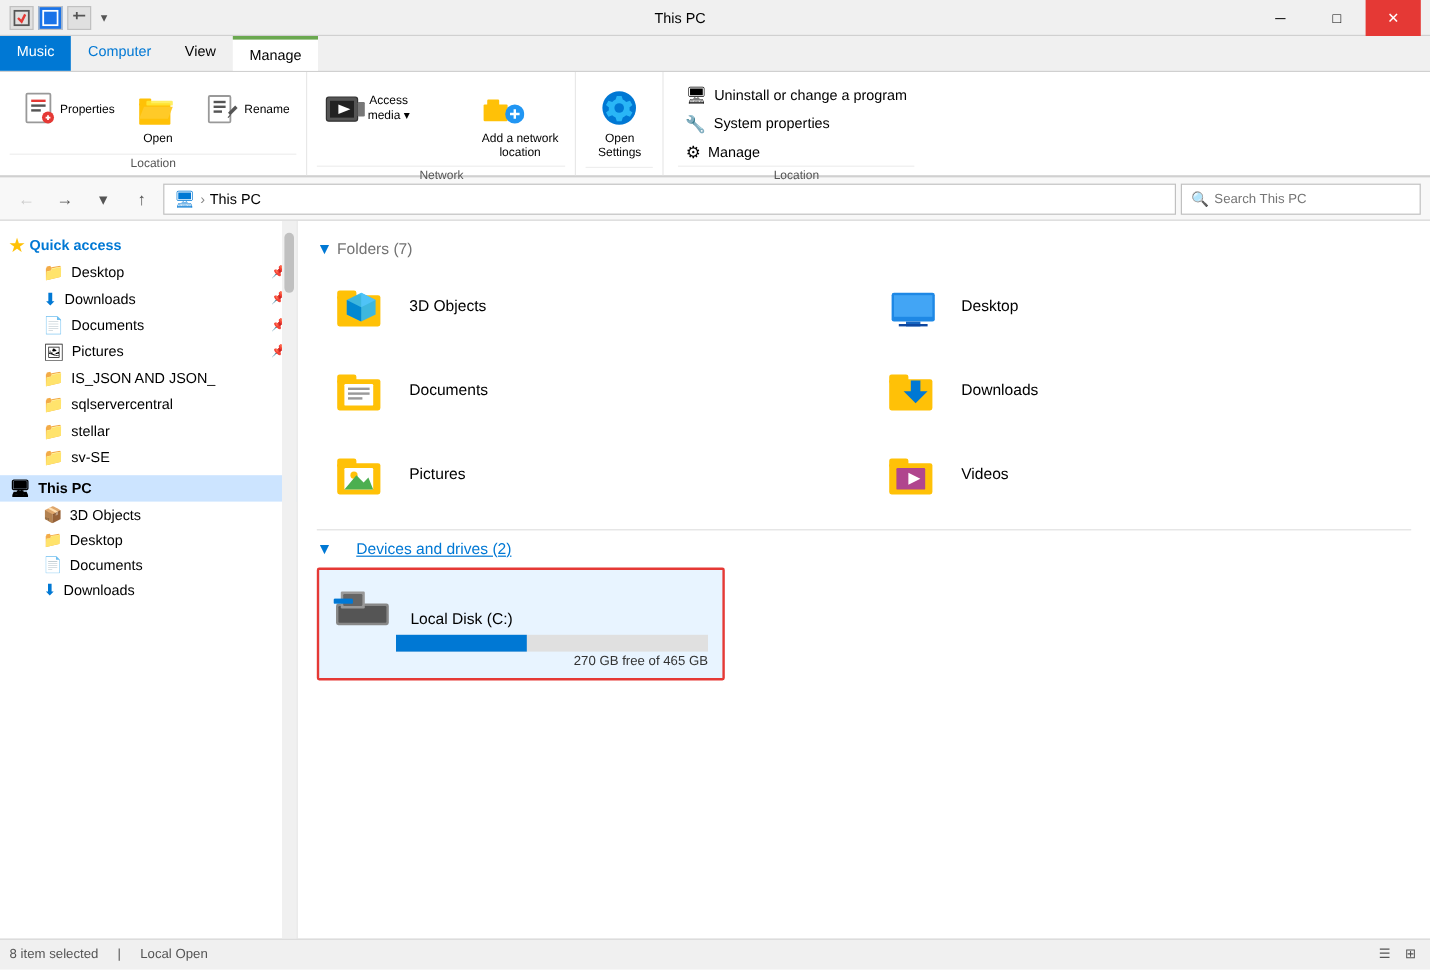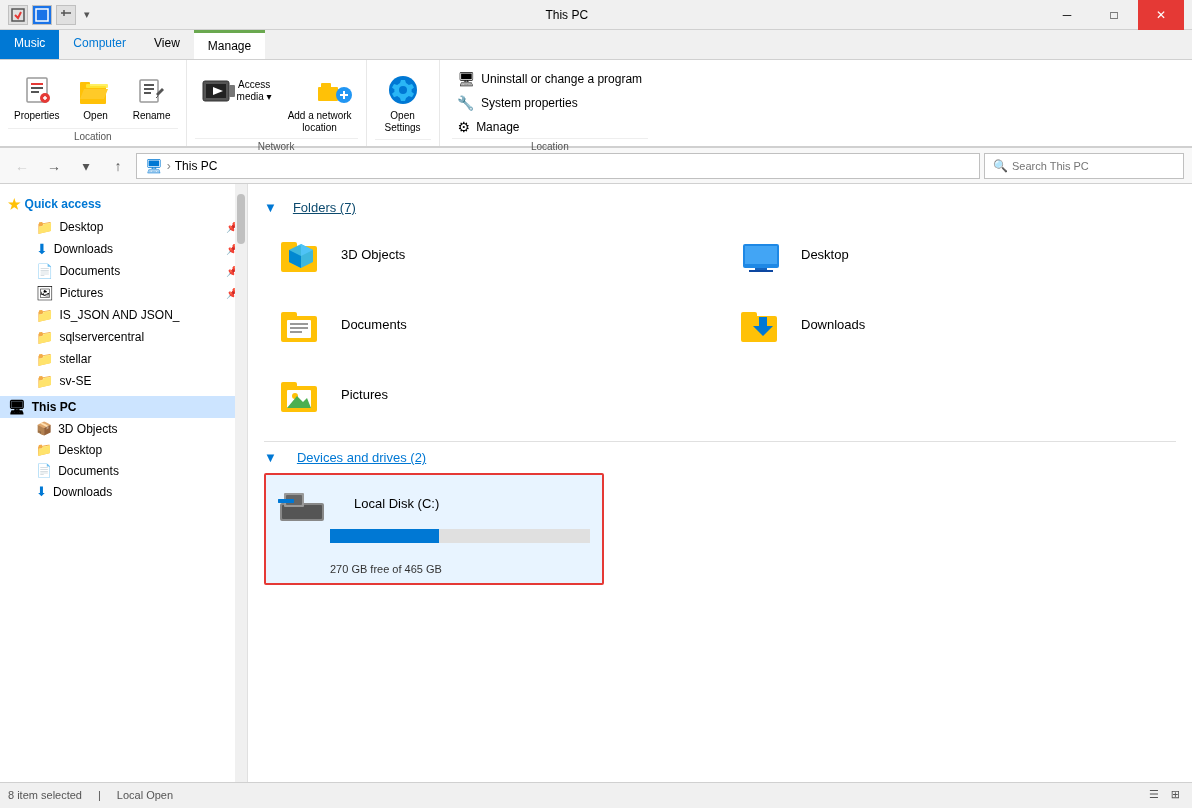--- a/index.html
+++ b/index.html
@@ -37,25 +37,25 @@
     
     .status-bar { height: 24px; background: #f0f0f0; border-top: 1px solid #d0d0d0; display: flex; align-items: center; padding: 0 8px; font-size: 11px; color: #555; gap: 16px; }
 
     
     .section-header { display: flex; align-items: center; gap: 4px; font-size: 13px; color: #0078d4; margin: 8px 0; cursor: pointer; }
     .folder-grid { display: grid; grid-template-columns: repeat(2, 1fr); gap: 8px; margin-bottom: 16px; }
     .folder-item { display: flex; align-items: center; gap: 12px; padding: 8px 12px; cursor: pointer; border: 1px solid transparent; border-radius: 2px; }
 
     
     .drive-item { display: flex; flex-direction: column; padding: 8px 12px; cursor: pointer; border: 2px solid #e53935; border-radius: 2px; background: #e8f4ff; width: 340px; }
-    .drive-item-top { display: flex; align-items: center; gap: 28px; }
+    .drive-item-top { display: flex; align-items: flex-end; gap: 16px; }
     .drive-bar-container { margin-top: 6px; margin-left: 52px; }
     .drive-bar-bg { width: 260px; height: 14px; background: #e0e0e0; }
     .drive-bar-fill { height: 100%; background: #0078d4; }
-    .drive-size { font-size: 11px; color: #333; margin-top: 20px; margin-left: 52px; }
+    .drive-size { font-size: 11px; color: #333; margin-top: 2px; margin-left: 52px; text-align: right; }
 
     
     .sidebar::-webkit-scrollbar { width: 8px; }
     .sidebar::-webkit-scrollbar-track { background: #f0f0f0; }
     .sidebar::-webkit-scrollbar-thumb { background: #c0c0c0; }
 
     .content::-webkit-scrollbar { width: 8px; }
     .content::-webkit-scrollbar-track { background: #f0f0f0; }
     .content::-webkit-scrollbar-thumb { background: #c0c0c0; }
   </style>
@@ -96,21 +96,21 @@
   <div style="padding:6px 14px;font-size:12px;cursor:pointer;color:#0078d4;">Computer</div>
   <div style="padding:6px 14px;font-size:12px;cursor:pointer;">View</div>
   <div style="padding:6px 14px;font-size:12px;cursor:pointer;background:white;border-top:3px solid #6aa84f;color:#000;font-weight:500;">Manage</div>
 </div>
 
 <div style="background:white;border-bottom:2px solid #d0d0d0;display:flex;align-items:stretch;height:88px;padding:0;">
 
   <div style="display:flex;flex-direction:column;border-right:1px solid #e8e8e8;padding:4px 8px;">
     <div style="display:flex;gap:4px;flex:1;align-items:flex-start;padding-top:4px;">
 
-      <div style="display:flex;flex-direction:column;align-items:center;padding:4px 6px;cursor:pointer;min-width:52px;">
+      <div style="display:flex;flex-direction:row;align-items:center;padding:4px 6px;cursor:pointer;min-width:52px;">
         <div style="width:36px;height:36px;display:flex;align-items:center;justify-content:center;">
           <svg width="32" height="32" viewBox="0 0 32 32">
             <rect x="6" y="4" width="20" height="24" rx="1" fill="white" stroke="#999" stroke-width="1.5"></rect>
             <rect x="10" y="9" width="12" height="2" fill="#e53935"></rect>
             <rect x="10" y="13" width="12" height="2" fill="#555"></rect>
             <rect x="10" y="17" width="8" height="2" fill="#555"></rect>
             <circle cx="24" cy="24" r="5" fill="#e53935"></circle>
             <line x1="22" y1="24" x2="26" y2="24" stroke="white" stroke-width="1.5"></line>
             <line x1="24" y1="22" x2="24" y2="26" stroke="white" stroke-width="1.5"></line>
           </svg>
@@ -123,21 +123,21 @@
           <svg width="36" height="32" viewBox="0 0 36 32">
             <rect x="2" y="12" width="26" height="18" rx="1" fill="#ffc107"></rect>
             <rect x="2" y="8" width="10" height="6" rx="1" fill="#ffc107"></rect>
             <rect x="8" y="10" width="22" height="4" rx="1" fill="#ffeb3b" opacity="0.8"></rect>
             <path d="M6 15 L30 15 L26 25 L2 25 Z" fill="#ffca28"></path>
           </svg>
         </div>
         <span style="font-size:10px;margin-top:2px;">Open</span>
       </div>
 
-      <div style="display:flex;flex-direction:column;align-items:center;padding:4px 6px;cursor:pointer;min-width:52px;">
+      <div style="display:flex;flex-direction:row;align-items:center;padding:4px 6px;cursor:pointer;min-width:52px;">
         <div style="width:36px;height:36px;display:flex;align-items:center;justify-content:center;">
           <svg width="32" height="32" viewBox="0 0 32 32">
             <rect x="4" y="6" width="18" height="22" rx="1" fill="white" stroke="#999" stroke-width="1.5"></rect>
             <rect x="8" y="10" width="10" height="2" fill="#555"></rect>
             <rect x="8" y="14" width="10" height="2" fill="#555"></rect>
             <rect x="8" y="18" width="7" height="2" fill="#555"></rect>
             <path d="M20 20 L26 14 L28 16 L22 22 Z" fill="#555"></path>
             <line x1="22" y1="22" x2="20" y2="24" stroke="#555" stroke-width="1"></line>
           </svg>
         </div>
@@ -156,21 +156,21 @@
             <rect x="2" y="8" width="26" height="20" rx="2" fill="#555" stroke="#333" stroke-width="1"></rect>
             <rect x="5" y="11" width="20" height="14" fill="#222"></rect>
             <polygon points="12,14 12,22 22,18" fill="white"></polygon>
             <rect x="28" y="12" width="6" height="12" rx="1" fill="#777"></rect>
           </svg>
         </div>
         <span style="font-size:10px;margin-top:2px;text-align:center;line-height:1.2;">Access<br>media ▾</span>
       </div>
 
 
-      <div style="display:flex;flex-direction:column;align-items:flex-end;padding:4px 6px;cursor:pointer;min-width:60px;">
+      <div style="display:flex;flex-direction:column;align-items:flex-start;padding:4px 6px;cursor:pointer;min-width:60px;margin-left:44px;">
         <div style="width:36px;height:36px;display:flex;align-items:center;justify-content:center;">
           <svg width="36" height="34" viewBox="0 0 36 34">
             <rect x="2" y="14" width="20" height="14" rx="1" fill="#ffc107"></rect>
             <rect x="5" y="10" width="10" height="6" rx="1" fill="#ffc107"></rect>
             <circle cx="28" cy="22" r="8" fill="#2196f3"></circle>
             <line x1="24" y1="22" x2="32" y2="22" stroke="white" stroke-width="2"></line>
             <line x1="28" y1="18" x2="28" y2="26" stroke="white" stroke-width="2"></line>
           </svg>
         </div>
         <span style="font-size:10px;margin-top:2px;text-align:center;line-height:1.2;">Add a network<br>location</span>
@@ -302,21 +302,21 @@
         <span style="font-size:13px;color:#0078d4;">⬇</span>
         <span>Downloads</span>
       </div>
     </div>
   </div>
 
   <div class="content">
 
     <div class="section-header">
       <span>▼</span>
-      <span style="color:#0c4a6e;text-decoration:underline;margin-left:12px;">Folders (7)</span>
+      <span style="color:#737373;">Folders (7)</span>
     </div>
 
     <div class="folder-grid">
 
       <div class="folder-item">
         <div style="width:52px;height:44px;display:flex;align-items:center;justify-content:center;">
           <svg width="48" height="40" viewBox="0 0 48 40">
             <rect x="2" y="12" width="36" height="26" rx="2" fill="#ffc107"></rect>
             <rect x="2" y="8" width="16" height="8" rx="2" fill="#ffc107"></rect>
             <path d="M10 16 L22 10 L34 16 L34 28 L22 34 L10 28 Z" fill="#29b6f6" opacity="0.9"></path>
@@ -371,20 +371,31 @@
             <rect x="2" y="12" width="36" height="26" rx="2" fill="#ffc107"></rect>
             <rect x="2" y="8" width="16" height="8" rx="2" fill="#ffc107"></rect>
             <rect x="8" y="16" width="24" height="18" rx="1" fill="white"></rect>
             <circle cx="16" cy="22" r="3" fill="#ffc107"></circle>
             <polygon points="8,34 18,22 24,28 28,24 32,34" fill="#4caf50"></polygon>
           </svg>
         </div>
         <span style="font-size:13px;">Pictures</span>
       </div>
 
+      <div class="folder-item">
+        <div style="width:52px;height:44px;display:flex;align-items:center;justify-content:center;">
+          <svg width="48" height="40" viewBox="0 0 48 40">
+            <rect x="2" y="12" width="36" height="26" rx="2" fill="#ffc107"></rect>
+            <rect x="2" y="8" width="16" height="8" rx="2" fill="#ffc107"></rect>
+            <rect x="8" y="16" width="24" height="18" rx="1" fill="#9c27b0" opacity="0.8"></rect>
+            <polygon points="18,20 18,30 28,25" fill="white"></polygon>
+          </svg>
+        </div>
+        <span style="font-size:13px;">Videos</span>
+      </div>
     </div>
 
     <div style="height:1px;background:#e0e0e0;margin:8px 0;"></div>
 
     <div class="section-header">
       <span>▼</span>
       <span style="color:#0078d4;text-decoration:underline;margin-left:16px;">Devices and drives (2)</span>
     </div>
 
     <div class="drive-item">

